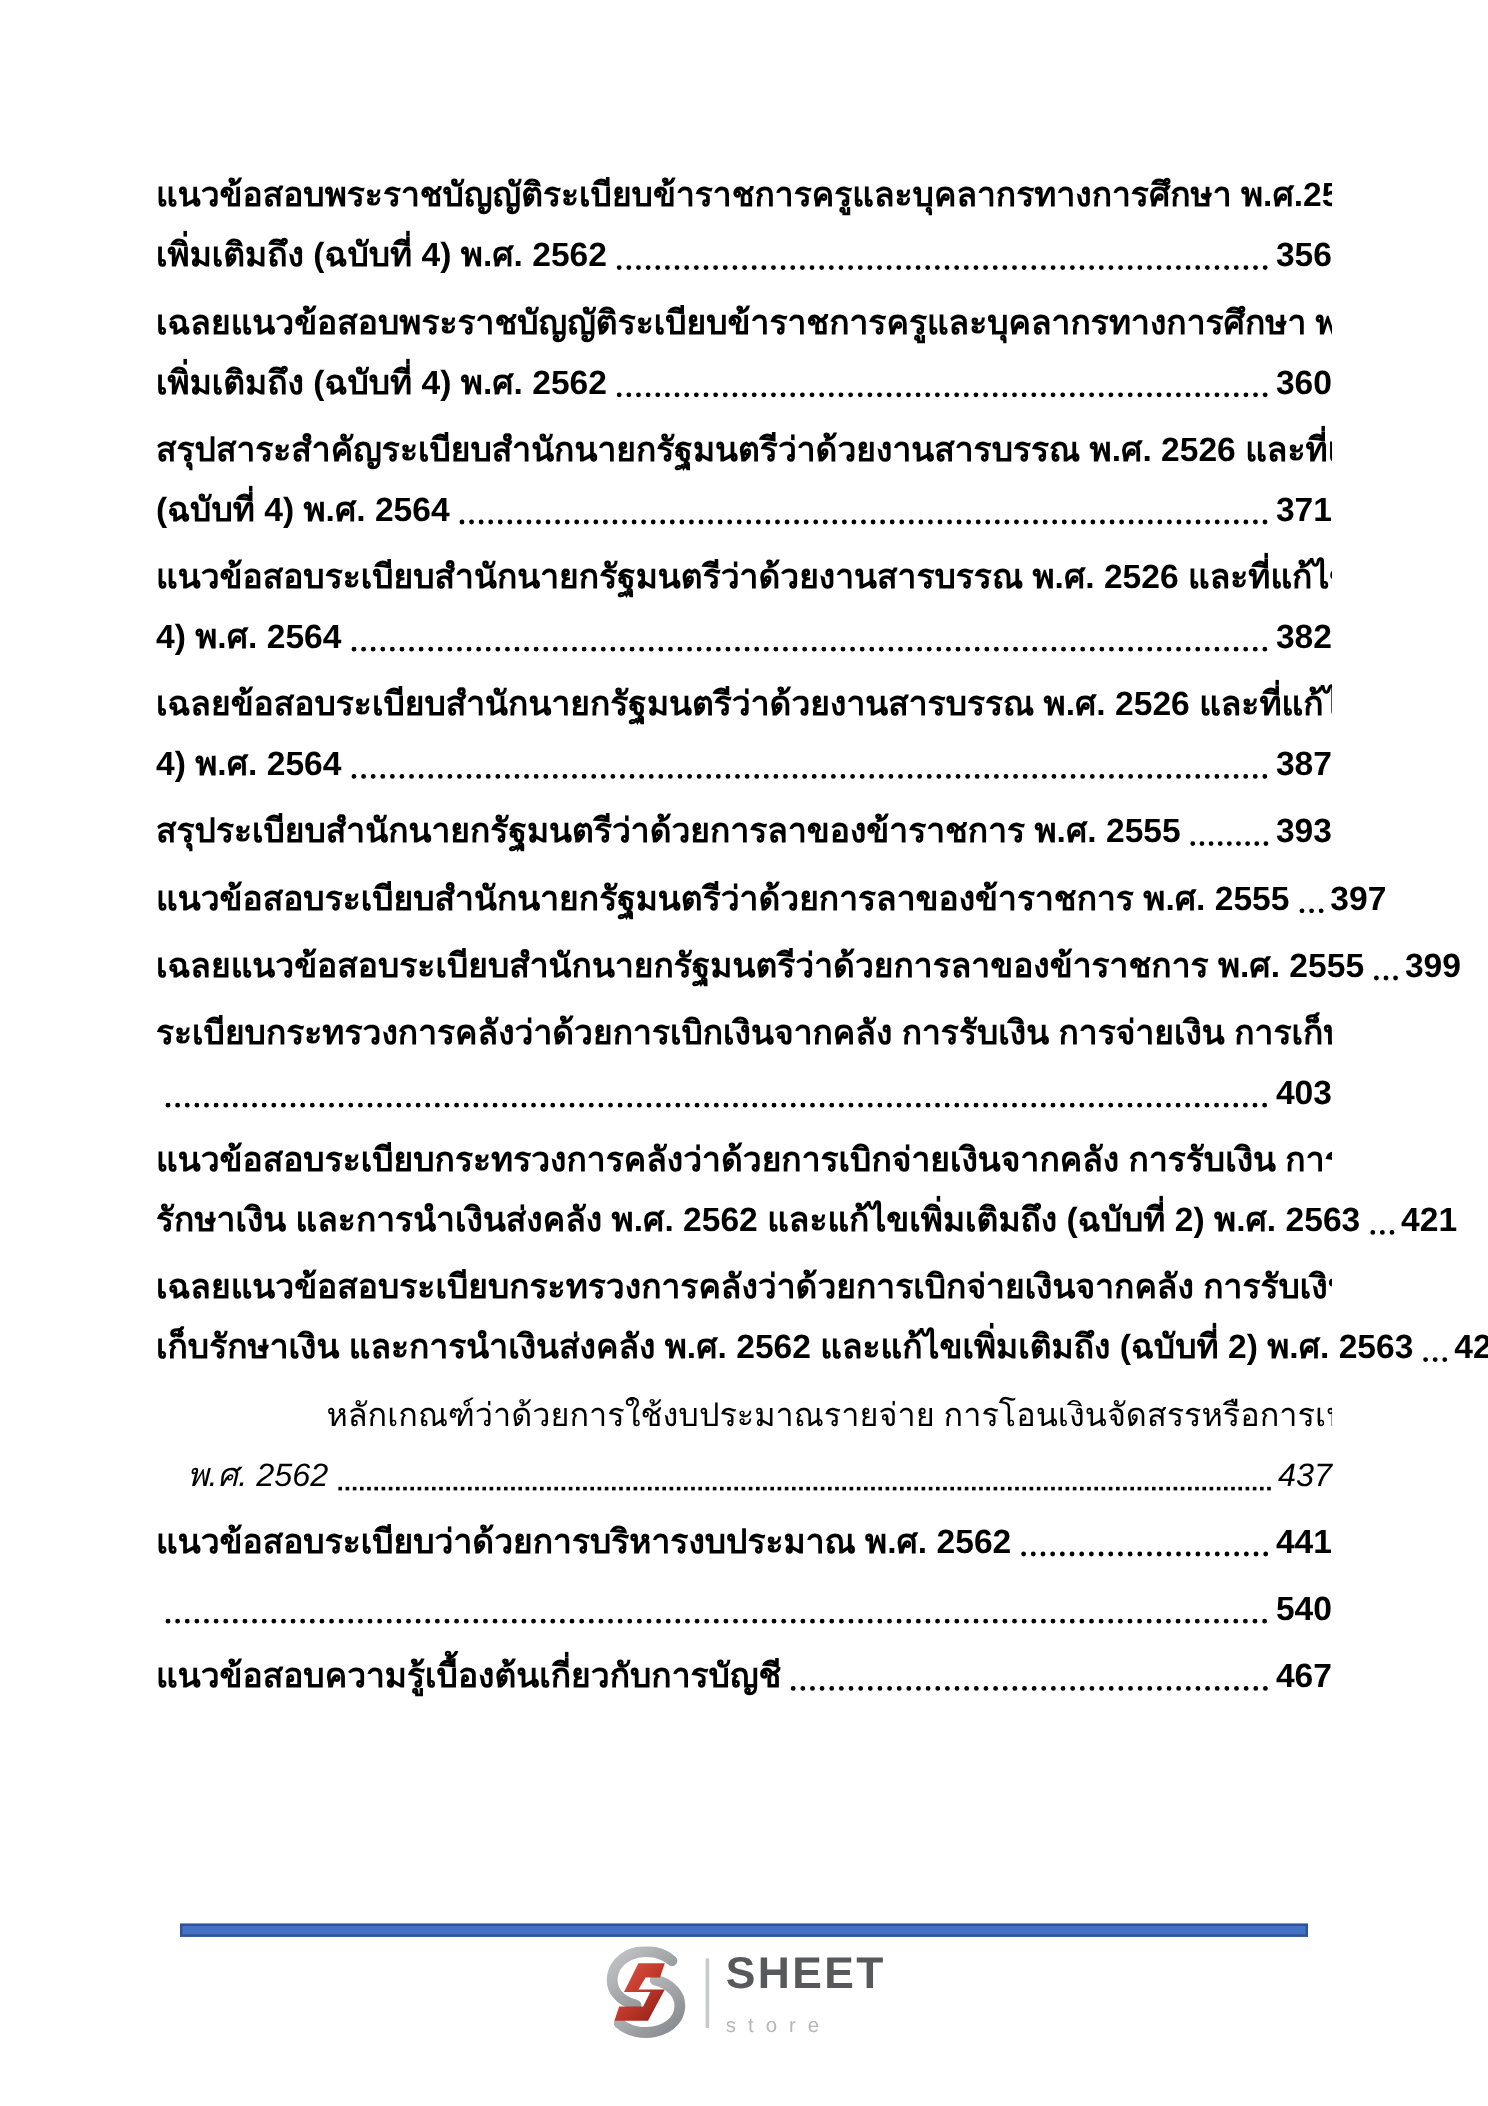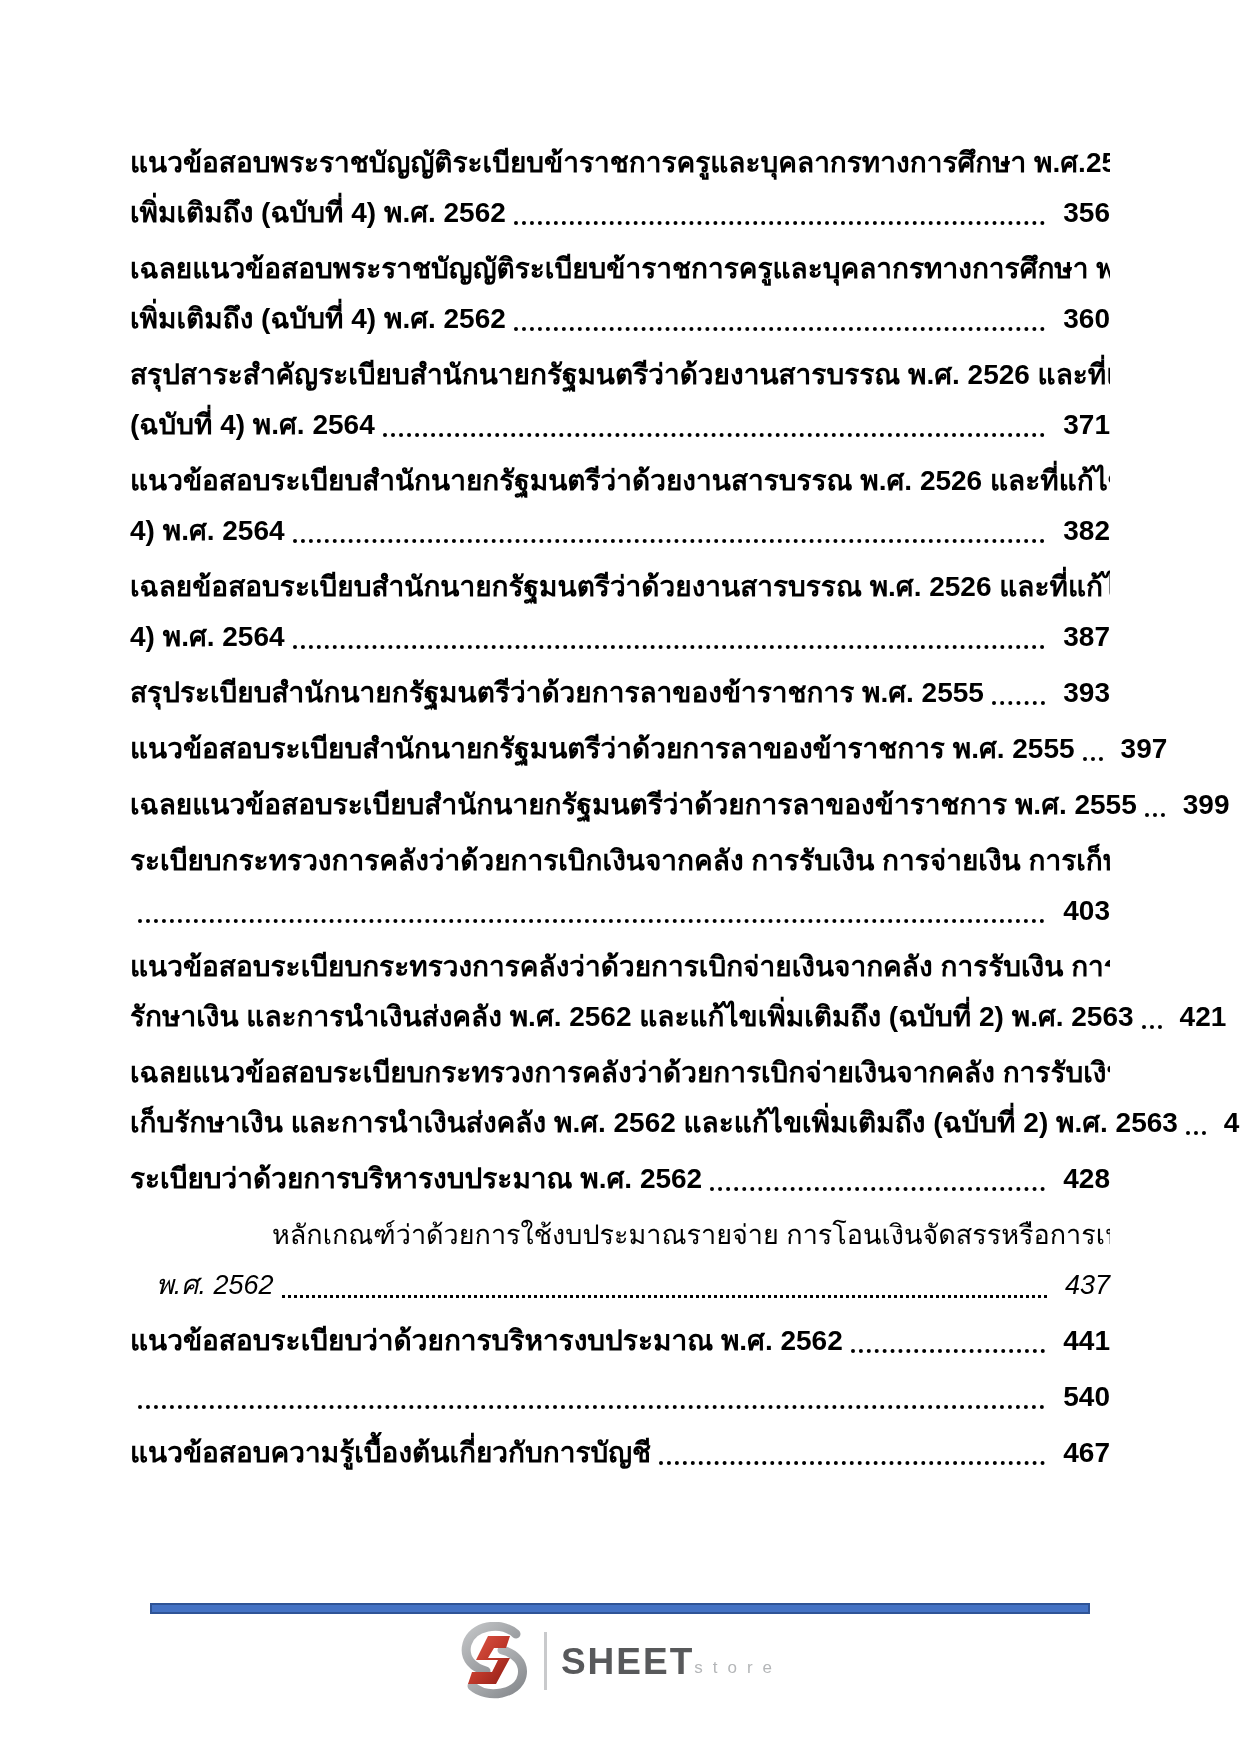--- a/index.html
+++ b/index.html
@@ -37,21 +37,20 @@
   .toc-entry .dots{
     flex:1 1 auto;
     border-bottom:4px dotted currentColor;
     margin:0 6px 13px 8px;
     min-width:20px;
     height:0;
   }
   .toc-entry .pagenum{
     flex:0 0 auto;
     text-align:right;
-    margin-left:12px;
   }
   
   .toc-entry.light{
     font-weight:400;
     font-size:27px;
   }
   .toc-entry.light .l1{padding-left:142px;}
   .toc-entry.light .l2{padding-left:26px;font-style:italic;}
   .toc-entry.light .dots{border-bottom-width:3px;margin-bottom:12px;}
 
@@ -70,21 +69,21 @@
     justify-content:center;
     align-items:center;
     gap:14px;
   }
   .logo-icon{width:72px;height:78px;flex:0 0 auto;}
   .logo-sep{
     width:3px;height:58px;
     background:#c9cacc;
     flex:0 0 auto;
   }
-  .logo-text{display:flex;flex-direction:row;line-height:1;}
+  .logo-text{display:flex;flex-direction:column;line-height:1;}
   .brand-name{
     font-size:37px;
     font-weight:700;
     color:#58595b;
     letter-spacing:2px;
   }
   .brand-sub{
     margin-top:16px;
     font-size:17px;
     color:#b4b6b8;
@@ -172,27 +171,20 @@
           <span class="dots"></span>
           <span class="pagenum">421</span>
         </div>
       </div>
       <div class="toc-entry">
         <div class="l1">เฉลยแนวข้อสอบระเบียบกระทรวงการคลังว่าด้วยการเบิกจ่ายเงินจากคลัง การรับเงิน การจ่ายเงิน  การ</div>
         <div class="l2">
           <span class="lead-text">เก็บรักษาเงิน และการนำเงินส่งคลัง พ.ศ. 2562 และแก้ไขเพิ่มเติมถึง (ฉบับที่ 2) พ.ศ. 2563</span>
           <span class="dots"></span>
           <span class="pagenum">425</span>
-        </div>
-      </div>
-      <div class="toc-entry">
-        <div class="l2">
-          <span class="lead-text">ระเบียบว่าด้วยการบริหารงบประมาณ พ.ศ. 2562</span>
-          <span class="dots"></span>
-          <span class="pagenum">428</span>
         </div>
       </div>
       <div class="toc-entry light">
         <div class="l1">หลักเกณฑ์ว่าด้วยการใช้งบประมาณรายจ่าย การโอนเงินจัดสรรหรือการเปลี่ยนแปลงเงินจัดสรร</div>
         <div class="l2">
           <span class="lead-text">พ.ศ. 2562</span>
           <span class="dots"></span>
           <span class="pagenum">437</span>
         </div>
       </div>

